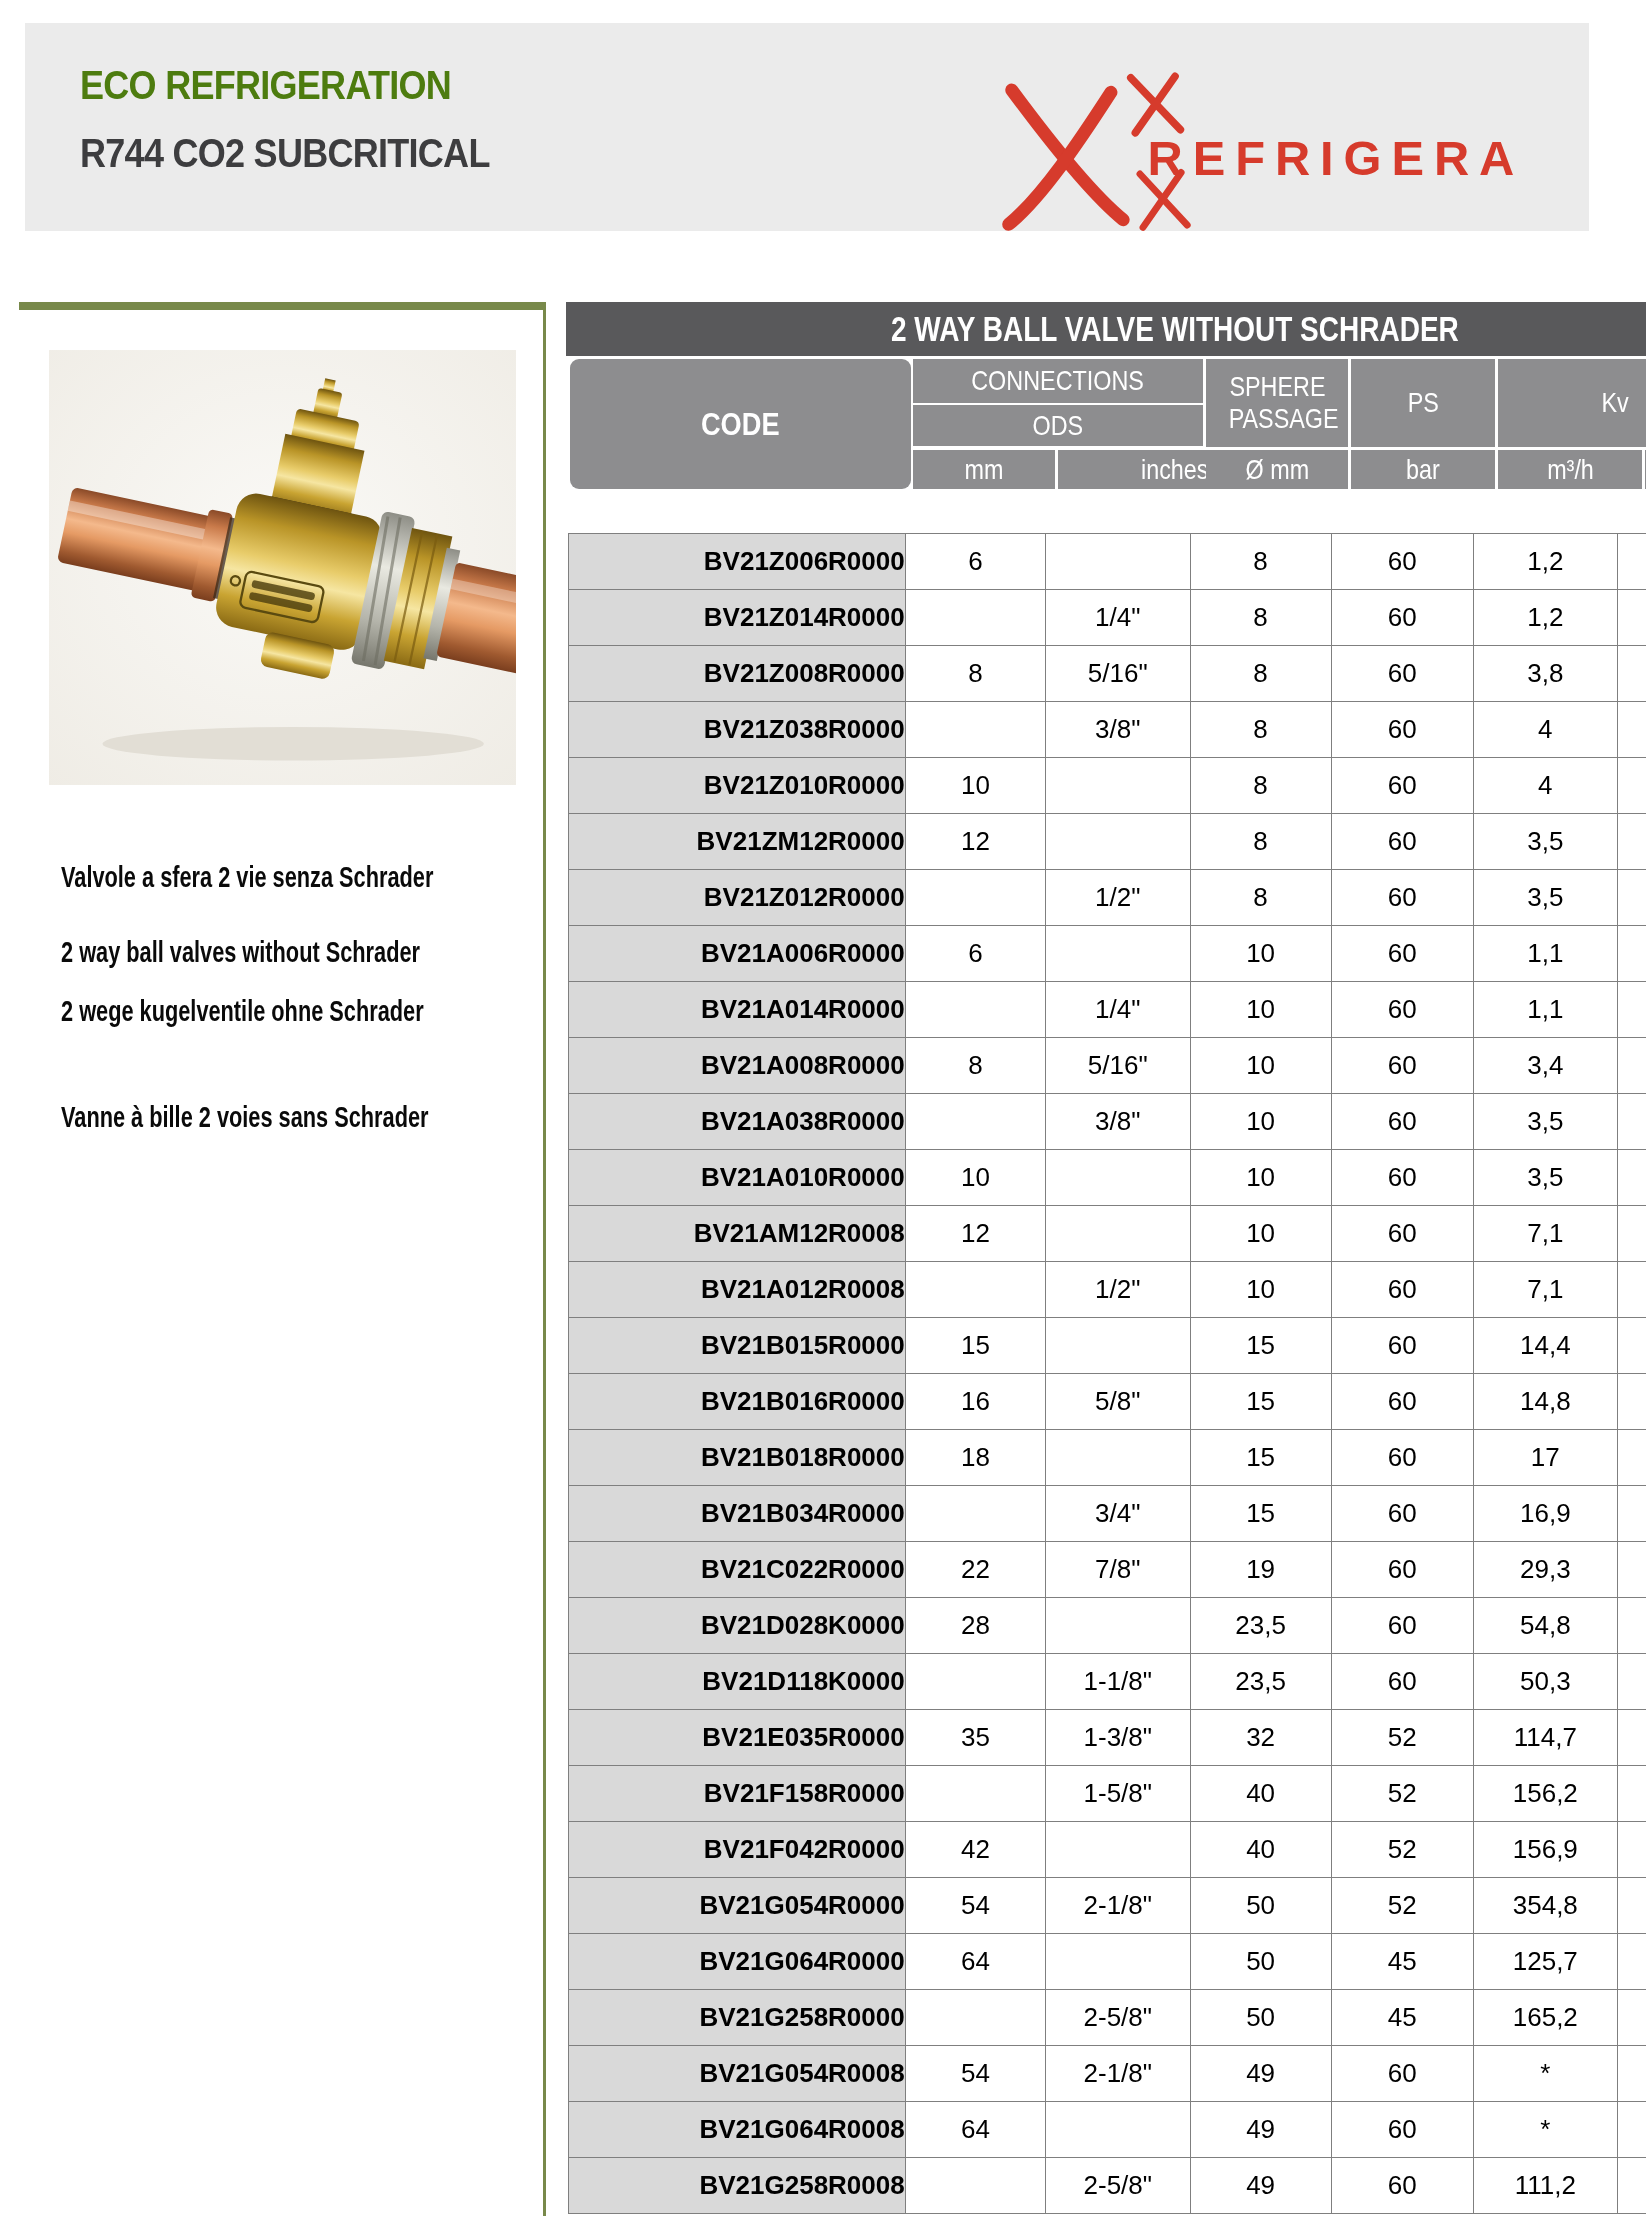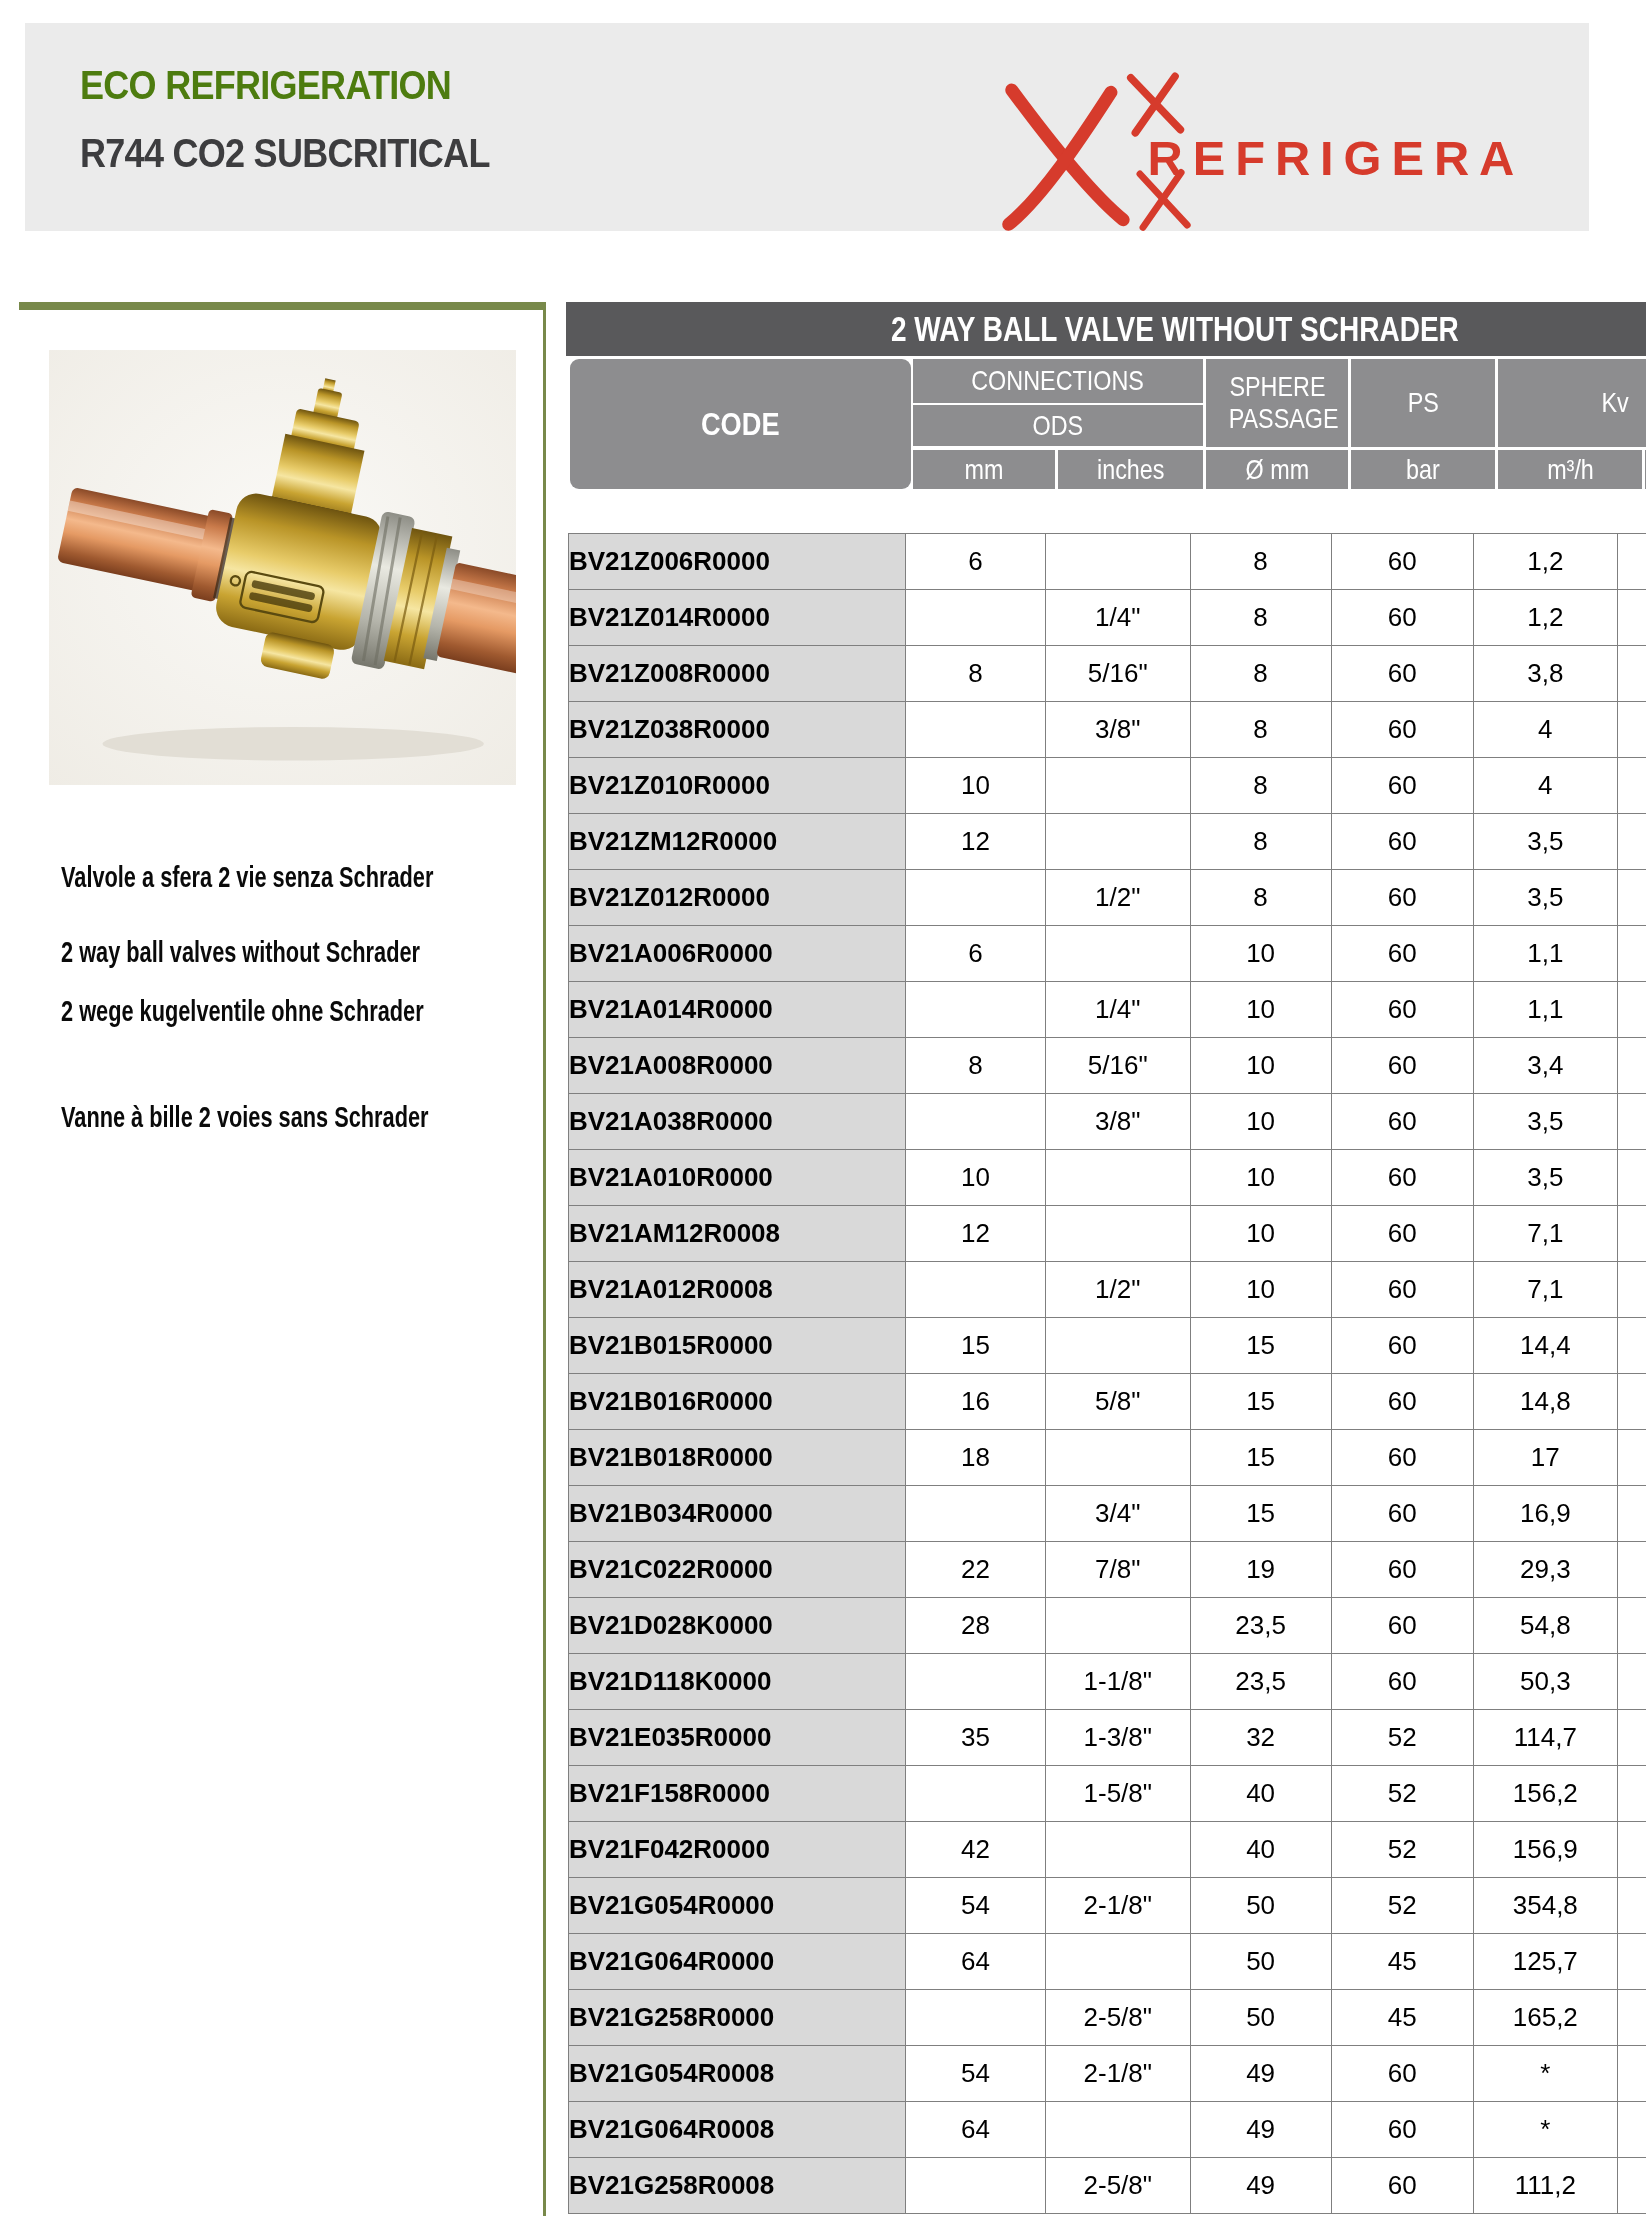--- a/index.html
+++ b/index.html
@@ -27,21 +27,21 @@
   .tbl-title .condC{transform:scaleX(.8);}
   .hcell{position:absolute;background:#8d8d8f;color:#fff;display:flex;align-items:center;
          justify-content:center;text-align:center;font-size:27.5px;}
   .hcell .condC{transform:scaleX(.85);}
   .temp-note{position:absolute;left:571px;top:493px;width:1069px;height:38px;line-height:38px;
              font-size:28px;font-weight:bold;white-space:pre;}
   .temp-note .cond{transform:scaleX(.88);}
   table.grid{position:absolute;left:568px;top:533px;border-collapse:collapse;table-layout:fixed;}
   table.grid td{border:1.5px solid #7f7f7f;height:55px;padding:0;vertical-align:middle;
                 font-size:26px;overflow:hidden;}
-  td.code{background:#d9d9d9;font-weight:bold;text-align:left;padding-left:20px;}
+  td.code{background:#d9d9d9;font-weight:bold;text-align:right;padding-left:20px;}
   td.num{background:#fff;text-align:center;}
   td.clip{background:#fff;}
 </style>
 </head>
 <body>
 
 <div class="page">
 
   <div class="top-band">
     <div class="brand1"><span class="cond">ECO REFRIGERATION</span></div>
@@ -136,21 +136,21 @@
     </div>
   <div class="hcell" style="left:913px;top:359px;width:290px;height:44px;">
       <span class="condC">CONNECTIONS</span>
     </div>
   <div class="hcell" style="left:913px;top:405px;width:290px;height:41px;">
       <span class="condC">ODS</span>
     </div>
   <div class="hcell" style="left:913px;top:450px;width:142px;height:39px;">
       <span class="condC">mm</span>
     </div>
-  <div class="hcell" style="left:1058px;top:450px;width:145px;height:39px;">
+  <div class="hcell" style="left:1058px;top:450px;width:145px;height:39px;padding-left:44px;">
       <span class="condC">inches</span>
     </div>
   <div class="hcell" style="left:1206px;top:359px;width:142px;height:88px;line-height:1.15;">
       <span class="condC" style="white-space:normal;width:115px;">SPHERE PASSAGE</span>
     </div>
   <div class="hcell" style="left:1206px;top:450px;width:142px;height:39px;">
       <span class="condC">Ø mm</span>
     </div>
   <div class="hcell" style="left:1351px;top:359px;width:144px;height:88px;">
       <span class="condC">PS</span>

